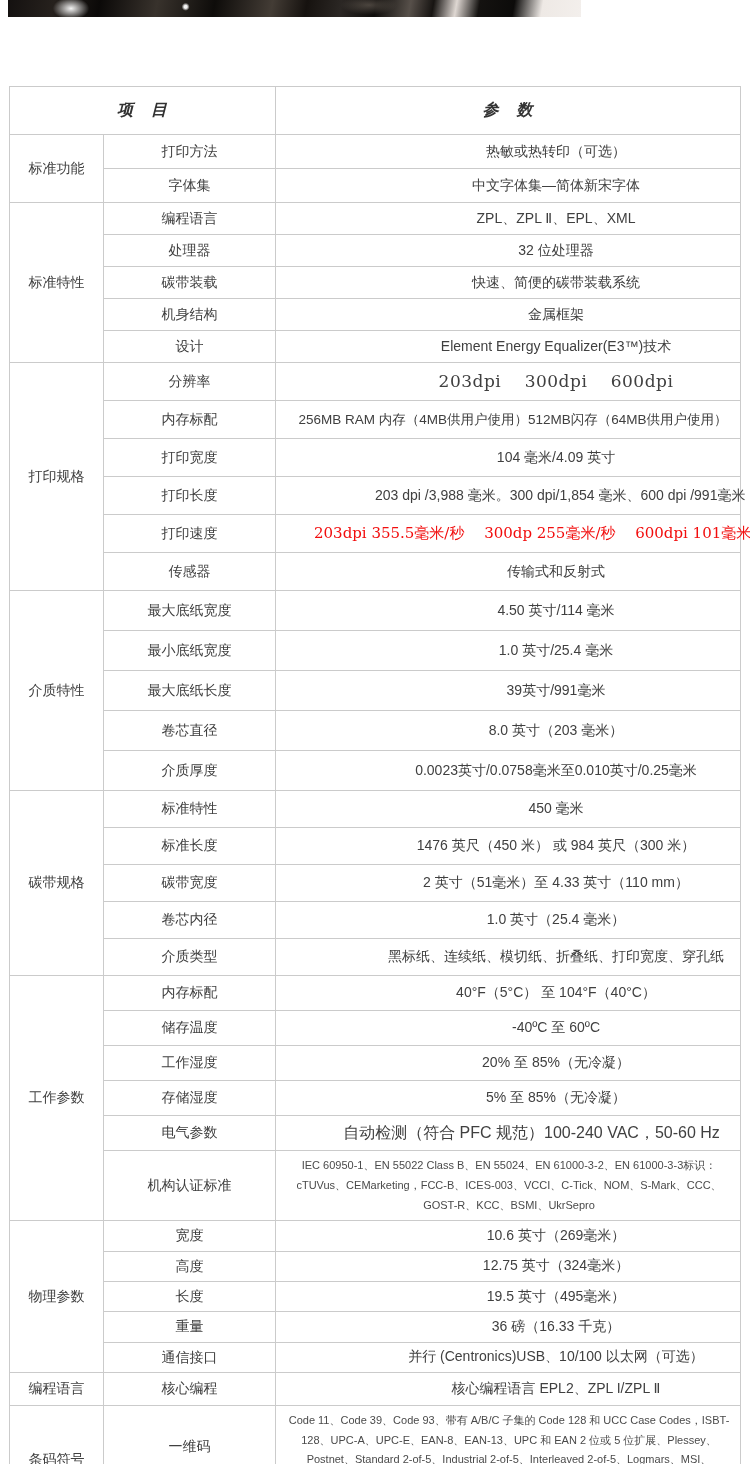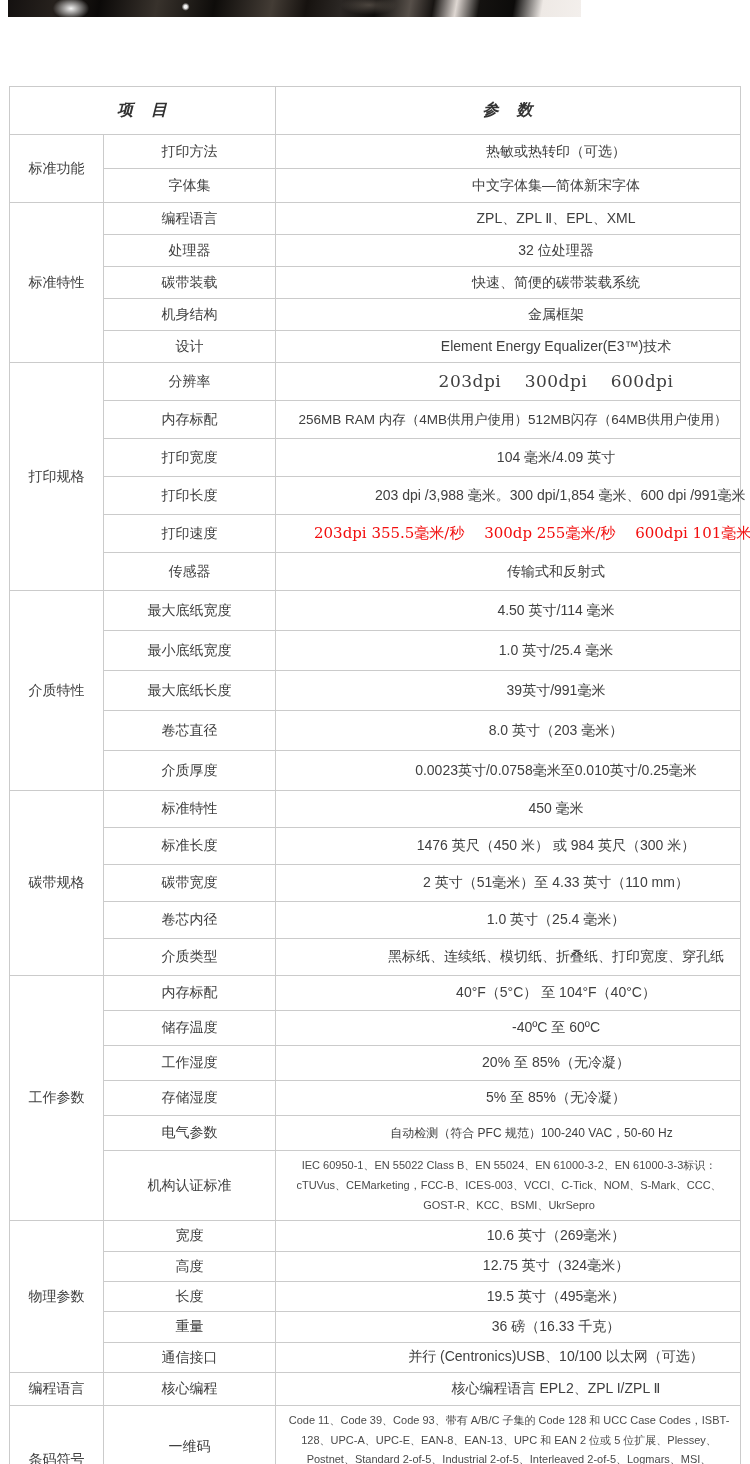--- a/index.html
+++ b/index.html
@@ -39,21 +39,21 @@
     white-space:pre-line;line-height:1.95;
   }
   td.value{
     font-size:14px;color:var(--text,#404040);
     text-align:center;padding-left:99px;padding-right:3px;
     white-space:nowrap;
   }
   
   td.value.p13{padding-left:13px;font-size:13.5px;}
   td.value.p38{padding-left:38px;}
-  td.value.p50{padding-left:50px;font-size:12px;}
+  td.value.p50{padding-left:50px;font-size:16px;}
   td.value.style-serif{
     font-family:"DejaVu Serif","Liberation Serif",serif;
     font-size:17px;letter-spacing:.5px;
   }
   td.value.style-redserif{
     font-family:"DejaVu Serif","Liberation Serif",serif;
     font-size:15px;color:var(--red,#f20d0d);
   }
   td.value.style-small{
     font-size:11px;color:var(--small-text,#4a4a4a);

